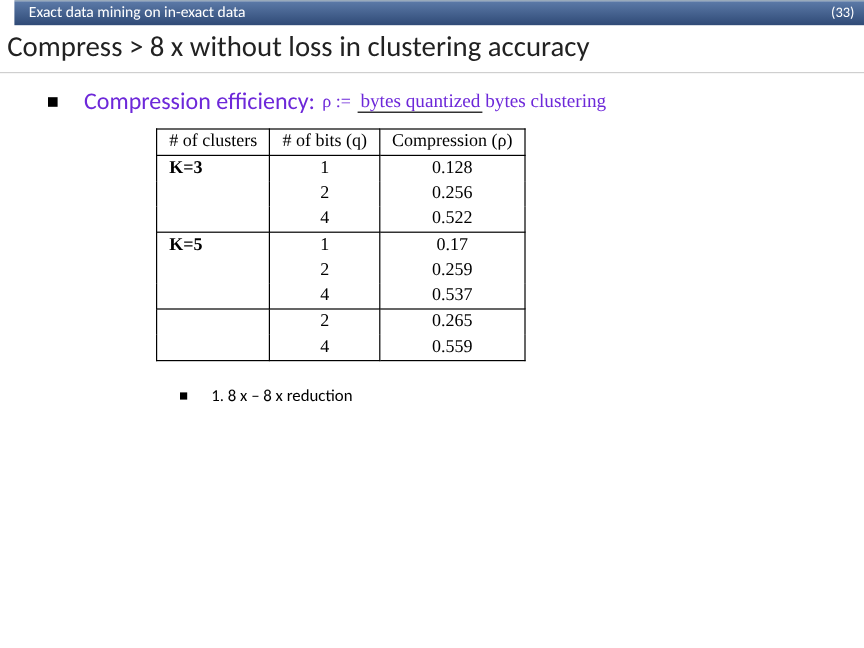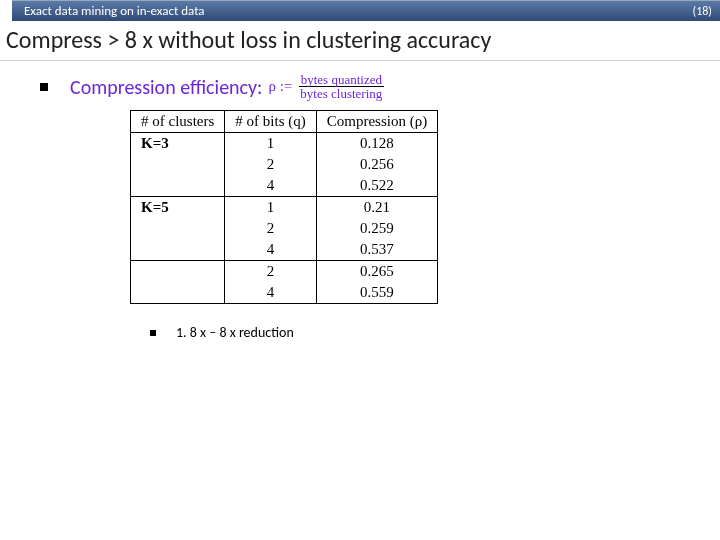--- a/index.html
+++ b/index.html
@@ -45,25 +45,25 @@
   }
   .formula {
     font-family: "Times New Roman", serif;
     font-size: 15px;
     margin-left: 6px;
     display: inline-flex;
     align-items: center;
   }
   .formula .frac {
     display: inline-flex;
-    flex-direction: column;
+    flex-direction: row;
     align-items: center;
     margin-left: 6px;
     line-height: 1.0;
-    font-size: 13px;
+    font-size: 16px;
   }
   .formula .frac .num { border-bottom: 1px solid #000; padding: 0 2px; }
   .formula .frac .den { padding: 0 2px; }
   table.data {
     border-collapse: collapse;
     margin-left: 90px;
     margin-top: 6px;
     font-family: "Times New Roman", serif;
     font-size: 15px;
   }
@@ -91,21 +91,21 @@
   }
   .sub-bullet .sq {
     width: 6px; height: 6px; background: #000; margin-right: 20px;
   }
 </style>
 </head>
 <body>
 
 <div class="topbar">
   <span class="left">Exact data mining on in-exact data</span>
-  <span class="right">(18)</span>
+  <span class="right">(33)</span>
 </div>
 
 <div class="title">Compress &gt; 8 x without loss in clustering accuracy</div>
 
 <div class="content">
 
   <div class="bullet-row">
     <span class="sq"></span>
     <span>Compression efficiency:</span>
     <span class="formula">
@@ -137,21 +137,21 @@
     </tr>
     <tr>
       <td class="noh-top"></td>
       <td class="noh-top">4</td>
       <td class="noh-top">0.522</td>
     </tr>
 
     <tr>
       <td class="klabel noh-bot">K=5</td>
       <td class="noh-bot">1</td>
-      <td class="noh-bot">0.21</td>
+      <td class="noh-bot">0.17</td>
     </tr>
     <tr>
       <td class="noh-top noh-bot"></td>
       <td class="noh-top noh-bot">2</td>
       <td class="noh-top noh-bot">0.259</td>
     </tr>
     <tr>
       <td class="noh-top"></td>
       <td class="noh-top">4</td>
       <td class="noh-top">0.537</td>

